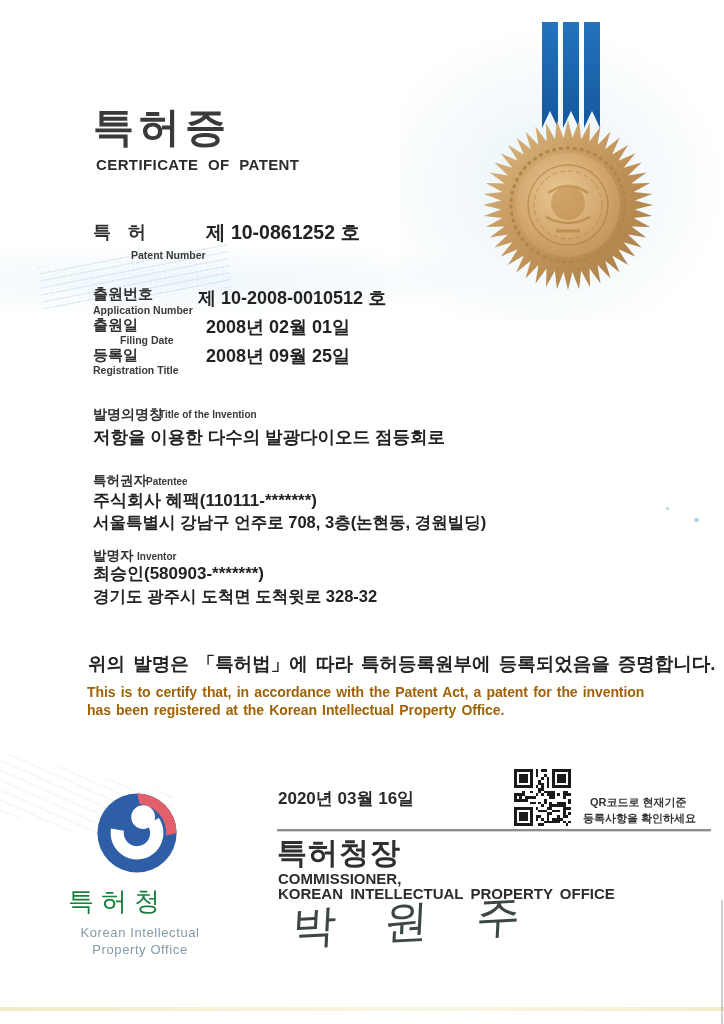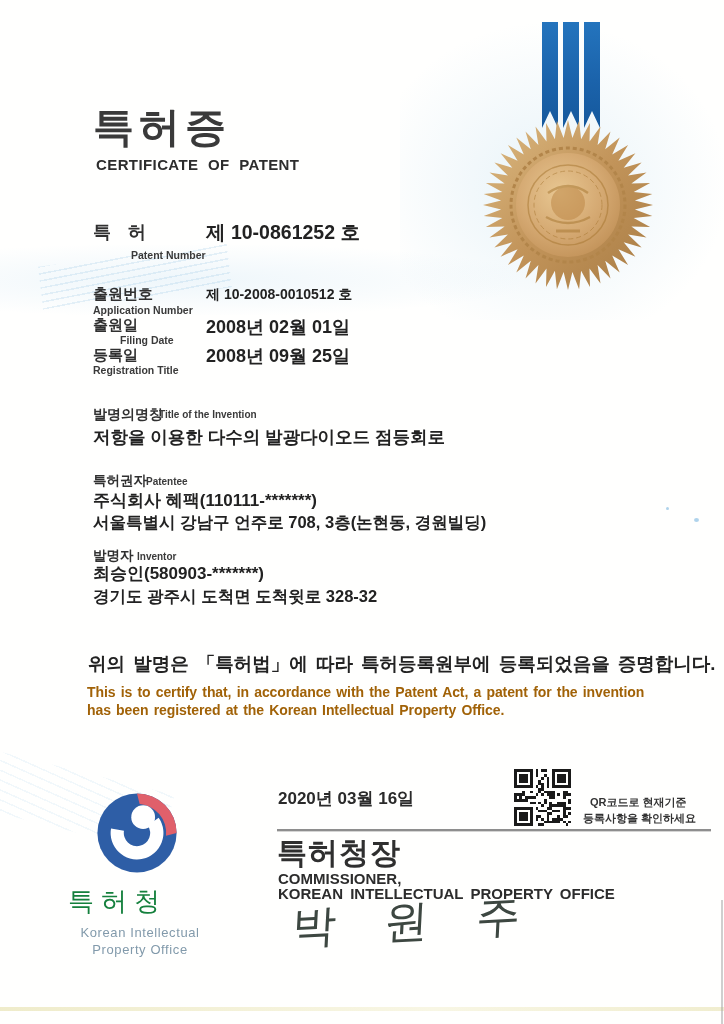--- a/index.html
+++ b/index.html
@@ -34,21 +34,21 @@
   .medal-svg{left:482px;top:119px;}
   
   .lbl-ko{font-weight:700;color:#303030;}
   .lbl-en{font-weight:700;color:#3a3a3a;font-size:10.5px;}
   .val{font-weight:700;color:#222;}
   .f-patent-ko{left:93px;top:220px;font-size:18px;letter-spacing:6px;}
   .f-patent-en{left:95px;top:249px;padding-left:36px;}
   .f-patent-val{left:206px;top:219px;font-size:19.5px;}
   .f-app-ko{left:93px;top:285px;font-size:15px;}
   .f-app-en{left:93px;top:304px;}
-  .f-app-val{left:206px;top:286px;font-size:14px;}
+  .f-app-val{left:198px;top:286px;font-size:18px;}
   .f-fil-ko{left:93px;top:316px;font-size:15px;}
   .f-fil-en{left:93px;top:334px;padding-left:27px;}
   .f-fil-val{left:206px;top:315px;font-size:18px;}
   .f-reg-ko{left:93px;top:346px;font-size:15px;}
   .f-reg-en{left:93px;top:364px;}
   .f-reg-val{left:206px;top:344px;font-size:18px;}
   .f-inv-ko{left:93px;top:406px;font-size:14px;}
   .f-inv-en{left:159px;top:409px;font-size:10px;}
   .f-inv-val{left:93px;top:425px;font-size:17.5px;}
   .f-pat-ko{left:93px;top:472px;font-size:13.5px;}

